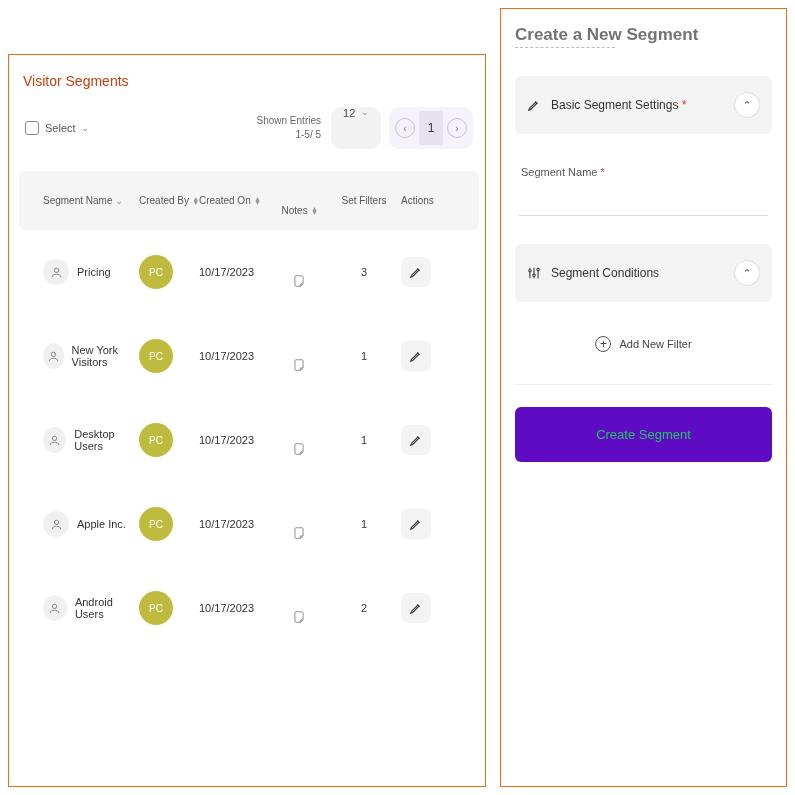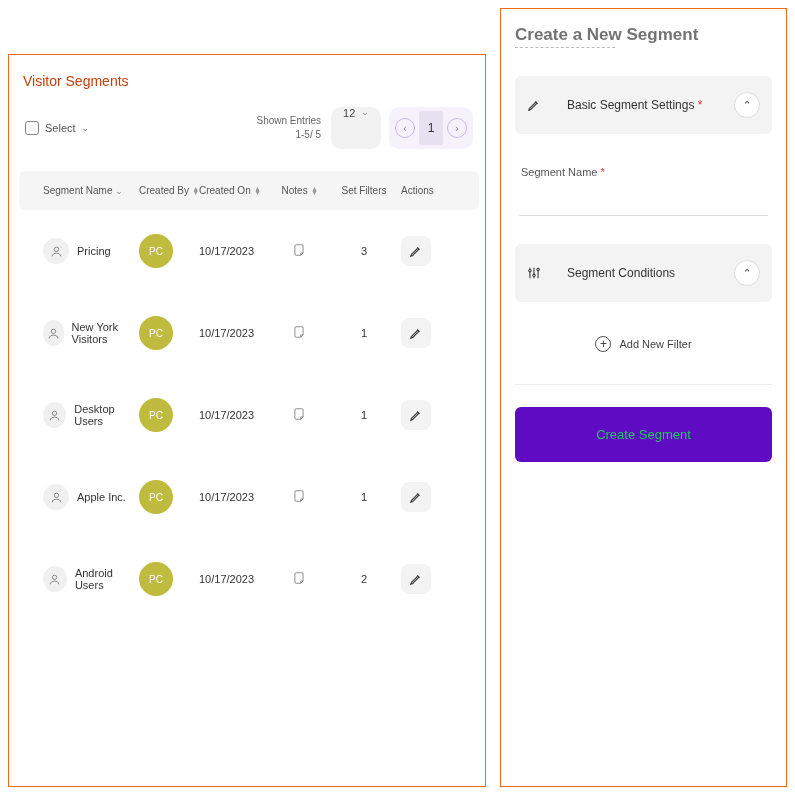--- a/index.html
+++ b/index.html
@@ -128,21 +128,21 @@
     border-radius: 6px;
     display: flex;
     align-items: center;
     padding: 14px 8px;
     font-size: 10px;
     color: #555;
   }
   .col-name   { flex: 0 0 112px; padding-left: 16px; }
   .col-by     { flex: 0 0 60px; }
   .col-on     { flex: 0 0 72px; }
-  .col-notes  { flex: 0 0 56px; text-align: center; }
+  .col-notes  { flex: 0 0 56px; text-align: center; margin-top: 20px; }
   .col-filters{ flex: 0 0 74px; text-align: center; }
   .col-actions{ flex: 1; }
   .sort { font-size: 8px; color: #999; margin-left: 2px; display:inline-block; line-height:0.6; vertical-align:middle;}
   .sort span{display:block;}
   .rows { flex:1; }
   .row {
     display: flex;
     align-items: center;
     padding: 24px 8px;
     font-size: 11px;
@@ -175,21 +175,21 @@
     display: inline-flex; align-items: center; justify-content: center;
   }
 
   
   .section {
     background: #f3f3f3;
     border-radius: 6px;
     padding: 16px 12px;
     display: flex;
     align-items: center;
-    gap: 26px;
+    gap: 10px;
     margin-bottom: 16px;
   }
   .section-title {
     flex: 1;
     font-size: 12px;
     color: #333;
   }
   .req { color: #d33; }
   .chev-circle {
     width: 26px; height: 26px;

